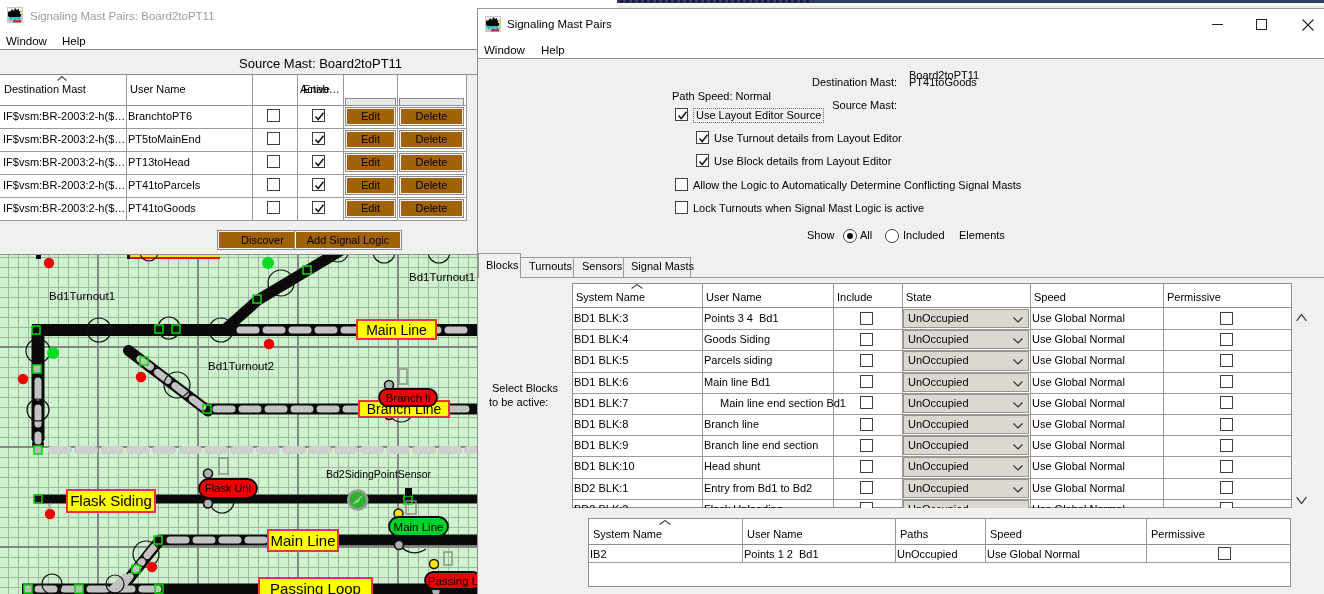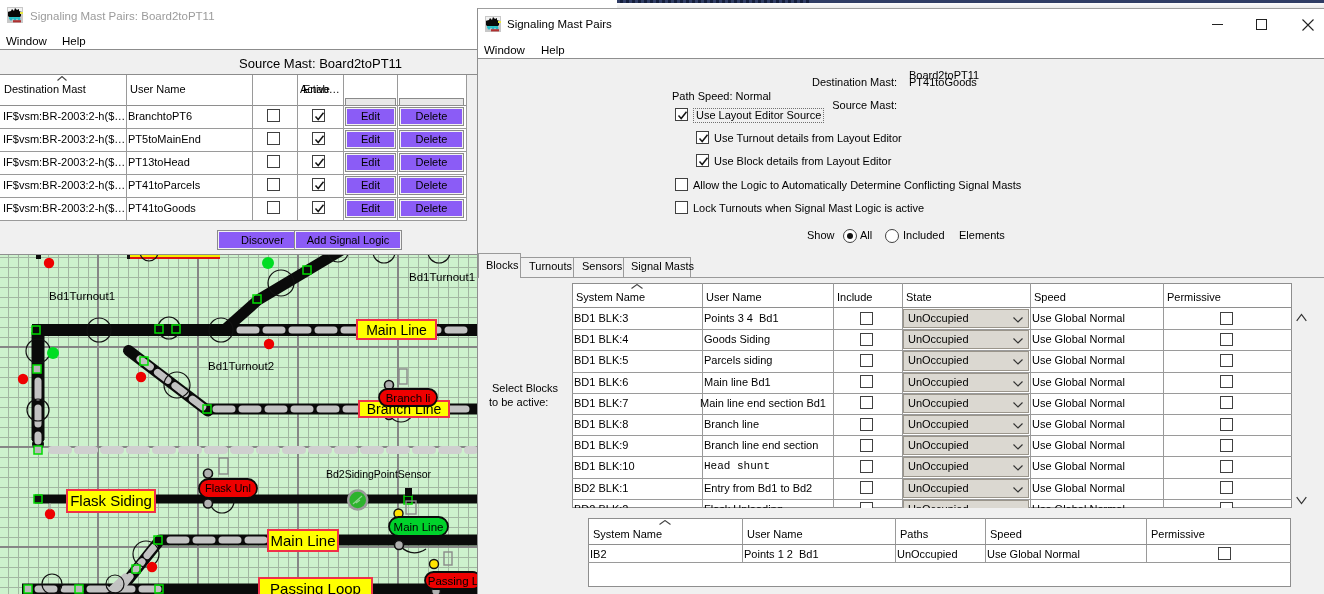--- a/index.html
+++ b/index.html
@@ -1,16 +1,16 @@
 <!DOCTYPE html>
 <html><head><meta charset="utf-8"><style>
 html,body{margin:0;padding:0;}
 body{width:1324px;height:594px;position:relative;overflow:hidden;font-family:"Liberation Sans",sans-serif;background:#fff;font-size:11px;color:#000;}
 div{box-sizing:border-box;}
-.btn{background:#8b5cf6;border:1px solid #8a8a8a;box-shadow:inset 0 0 0 1px #f2f2f2;text-align:center;position:absolute;font-size:11px;}
+.btn{background:#a16207;border:1px solid #8a8a8a;box-shadow:inset 0 0 0 1px #f2f2f2;text-align:center;position:absolute;font-size:11px;}
 </style></head><body>
 <div style="position:absolute;left:617px;top:0px;width:707px;height:3px;background:#2f3c64;"></div>
 <div style="position:absolute;left:620px;top:0px;width:190px;height:3px;background:repeating-linear-gradient(90deg,#141d3a 0 3px,#2f3c64 3px 6px);"></div>
 <div style="position:absolute;left:617px;top:3px;width:707px;height:5px;background:linear-gradient(#fdfdfd,#e9e9e9);"></div>
 <div style="position:absolute;left:0px;top:0px;width:617px;height:255px;background:#f0f0f0;"></div>
 <div style="position:absolute;left:0px;top:0px;width:617px;height:49px;background:#fff;"></div>
 <svg width="16" height="16" viewBox="0 0 16 16" style="position:absolute;left:7px;top:7px">
     <rect x="0" y="0" width="16" height="16" fill="#c8c8c8"></rect>
     <rect x="1" y="1" width="14" height="3" fill="#f2f2f2"></rect>
     <path d="M1 5 L4 4 L5 2 L7 4 L8 1 L10 3 L12 2 L12 4 L14 5 L14 9 L12 11 L3 11 L1 9 Z" fill="#080808"></path>
@@ -334,21 +334,21 @@
 <div style="position:absolute;left:331px;top:64.6px;width:126px;height:19.2px;background:#dbd8d1;border:1px solid #9a958b;">
       <span style="position:absolute;left:4px;top:2px;font-size:11px;">UnOccupied</span>
       <svg style="position:absolute;right:5px;top:7px" width="10" height="6" viewBox="0 0 10 6">
         <polyline points="0.5,0.5 5,5 9.5,0.5" fill="none" stroke="#333" stroke-width="1.2"></polyline>
       </svg>
     </div>
 <div style="position:absolute;left:460px;top:67.6px;font-size:11px;color:#000;white-space:nowrap;">Use Global Normal</div>
 <div style="position:absolute;left:648px;top:67.1px;width:13px;height:13px;background:#fff;border:1px solid #404040;"></div>
 <div style="position:absolute;left:0px;top:84.8px;width:720px;height:1px;background:#9a9a9a;"></div>
 <div style="position:absolute;left:2px;top:88.8px;font-size:11px;color:#000;white-space:nowrap;">BD1 BLK:7</div>
-<div style="position:absolute;left:128px;top:88.8px;font-size:11px;color:#000;white-space:nowrap;">Main line end section Bd1</div>
+<div style="position:absolute;left:148px;top:88.8px;font-size:11px;color:#000;white-space:nowrap;">Main line end section Bd1</div>
 <div style="position:absolute;left:288px;top:88.3px;width:13px;height:13px;background:#fff;border:1px solid #404040;"></div>
 <div style="position:absolute;left:331px;top:85.8px;width:126px;height:19.2px;background:#dbd8d1;border:1px solid #9a958b;">
       <span style="position:absolute;left:4px;top:2px;font-size:11px;">UnOccupied</span>
       <svg style="position:absolute;right:5px;top:7px" width="10" height="6" viewBox="0 0 10 6">
         <polyline points="0.5,0.5 5,5 9.5,0.5" fill="none" stroke="#333" stroke-width="1.2"></polyline>
       </svg>
     </div>
 <div style="position:absolute;left:460px;top:88.8px;font-size:11px;color:#000;white-space:nowrap;">Use Global Normal</div>
 <div style="position:absolute;left:648px;top:88.3px;width:13px;height:13px;background:#fff;border:1px solid #404040;"></div>
 <div style="position:absolute;left:0px;top:106.0px;width:720px;height:1px;background:#9a9a9a;"></div>
@@ -370,21 +370,21 @@
 <div style="position:absolute;left:331px;top:128.2px;width:126px;height:19.2px;background:#dbd8d1;border:1px solid #9a958b;">
       <span style="position:absolute;left:4px;top:2px;font-size:11px;">UnOccupied</span>
       <svg style="position:absolute;right:5px;top:7px" width="10" height="6" viewBox="0 0 10 6">
         <polyline points="0.5,0.5 5,5 9.5,0.5" fill="none" stroke="#333" stroke-width="1.2"></polyline>
       </svg>
     </div>
 <div style="position:absolute;left:460px;top:131.2px;font-size:11px;color:#000;white-space:nowrap;">Use Global Normal</div>
 <div style="position:absolute;left:648px;top:130.7px;width:13px;height:13px;background:#fff;border:1px solid #404040;"></div>
 <div style="position:absolute;left:0px;top:148.39999999999998px;width:720px;height:1px;background:#9a9a9a;"></div>
 <div style="position:absolute;left:2px;top:152.4px;font-size:11px;color:#000;white-space:nowrap;">BD1 BLK:10</div>
-<div style="position:absolute;left:132px;top:152.4px;font-size:11px;color:#000;white-space:nowrap;font-family:Liberation Mono, monospace;">Head shunt</div>
+<div style="position:absolute;left:132px;top:152.4px;font-size:11px;color:#000;white-space:nowrap;">Head shunt</div>
 <div style="position:absolute;left:288px;top:151.9px;width:13px;height:13px;background:#fff;border:1px solid #404040;"></div>
 <div style="position:absolute;left:331px;top:149.4px;width:126px;height:19.2px;background:#dbd8d1;border:1px solid #9a958b;">
       <span style="position:absolute;left:4px;top:2px;font-size:11px;">UnOccupied</span>
       <svg style="position:absolute;right:5px;top:7px" width="10" height="6" viewBox="0 0 10 6">
         <polyline points="0.5,0.5 5,5 9.5,0.5" fill="none" stroke="#333" stroke-width="1.2"></polyline>
       </svg>
     </div>
 <div style="position:absolute;left:460px;top:152.4px;font-size:11px;color:#000;white-space:nowrap;">Use Global Normal</div>
 <div style="position:absolute;left:648px;top:151.9px;width:13px;height:13px;background:#fff;border:1px solid #404040;"></div>
 <div style="position:absolute;left:0px;top:169.6px;width:720px;height:1px;background:#9a9a9a;"></div>

